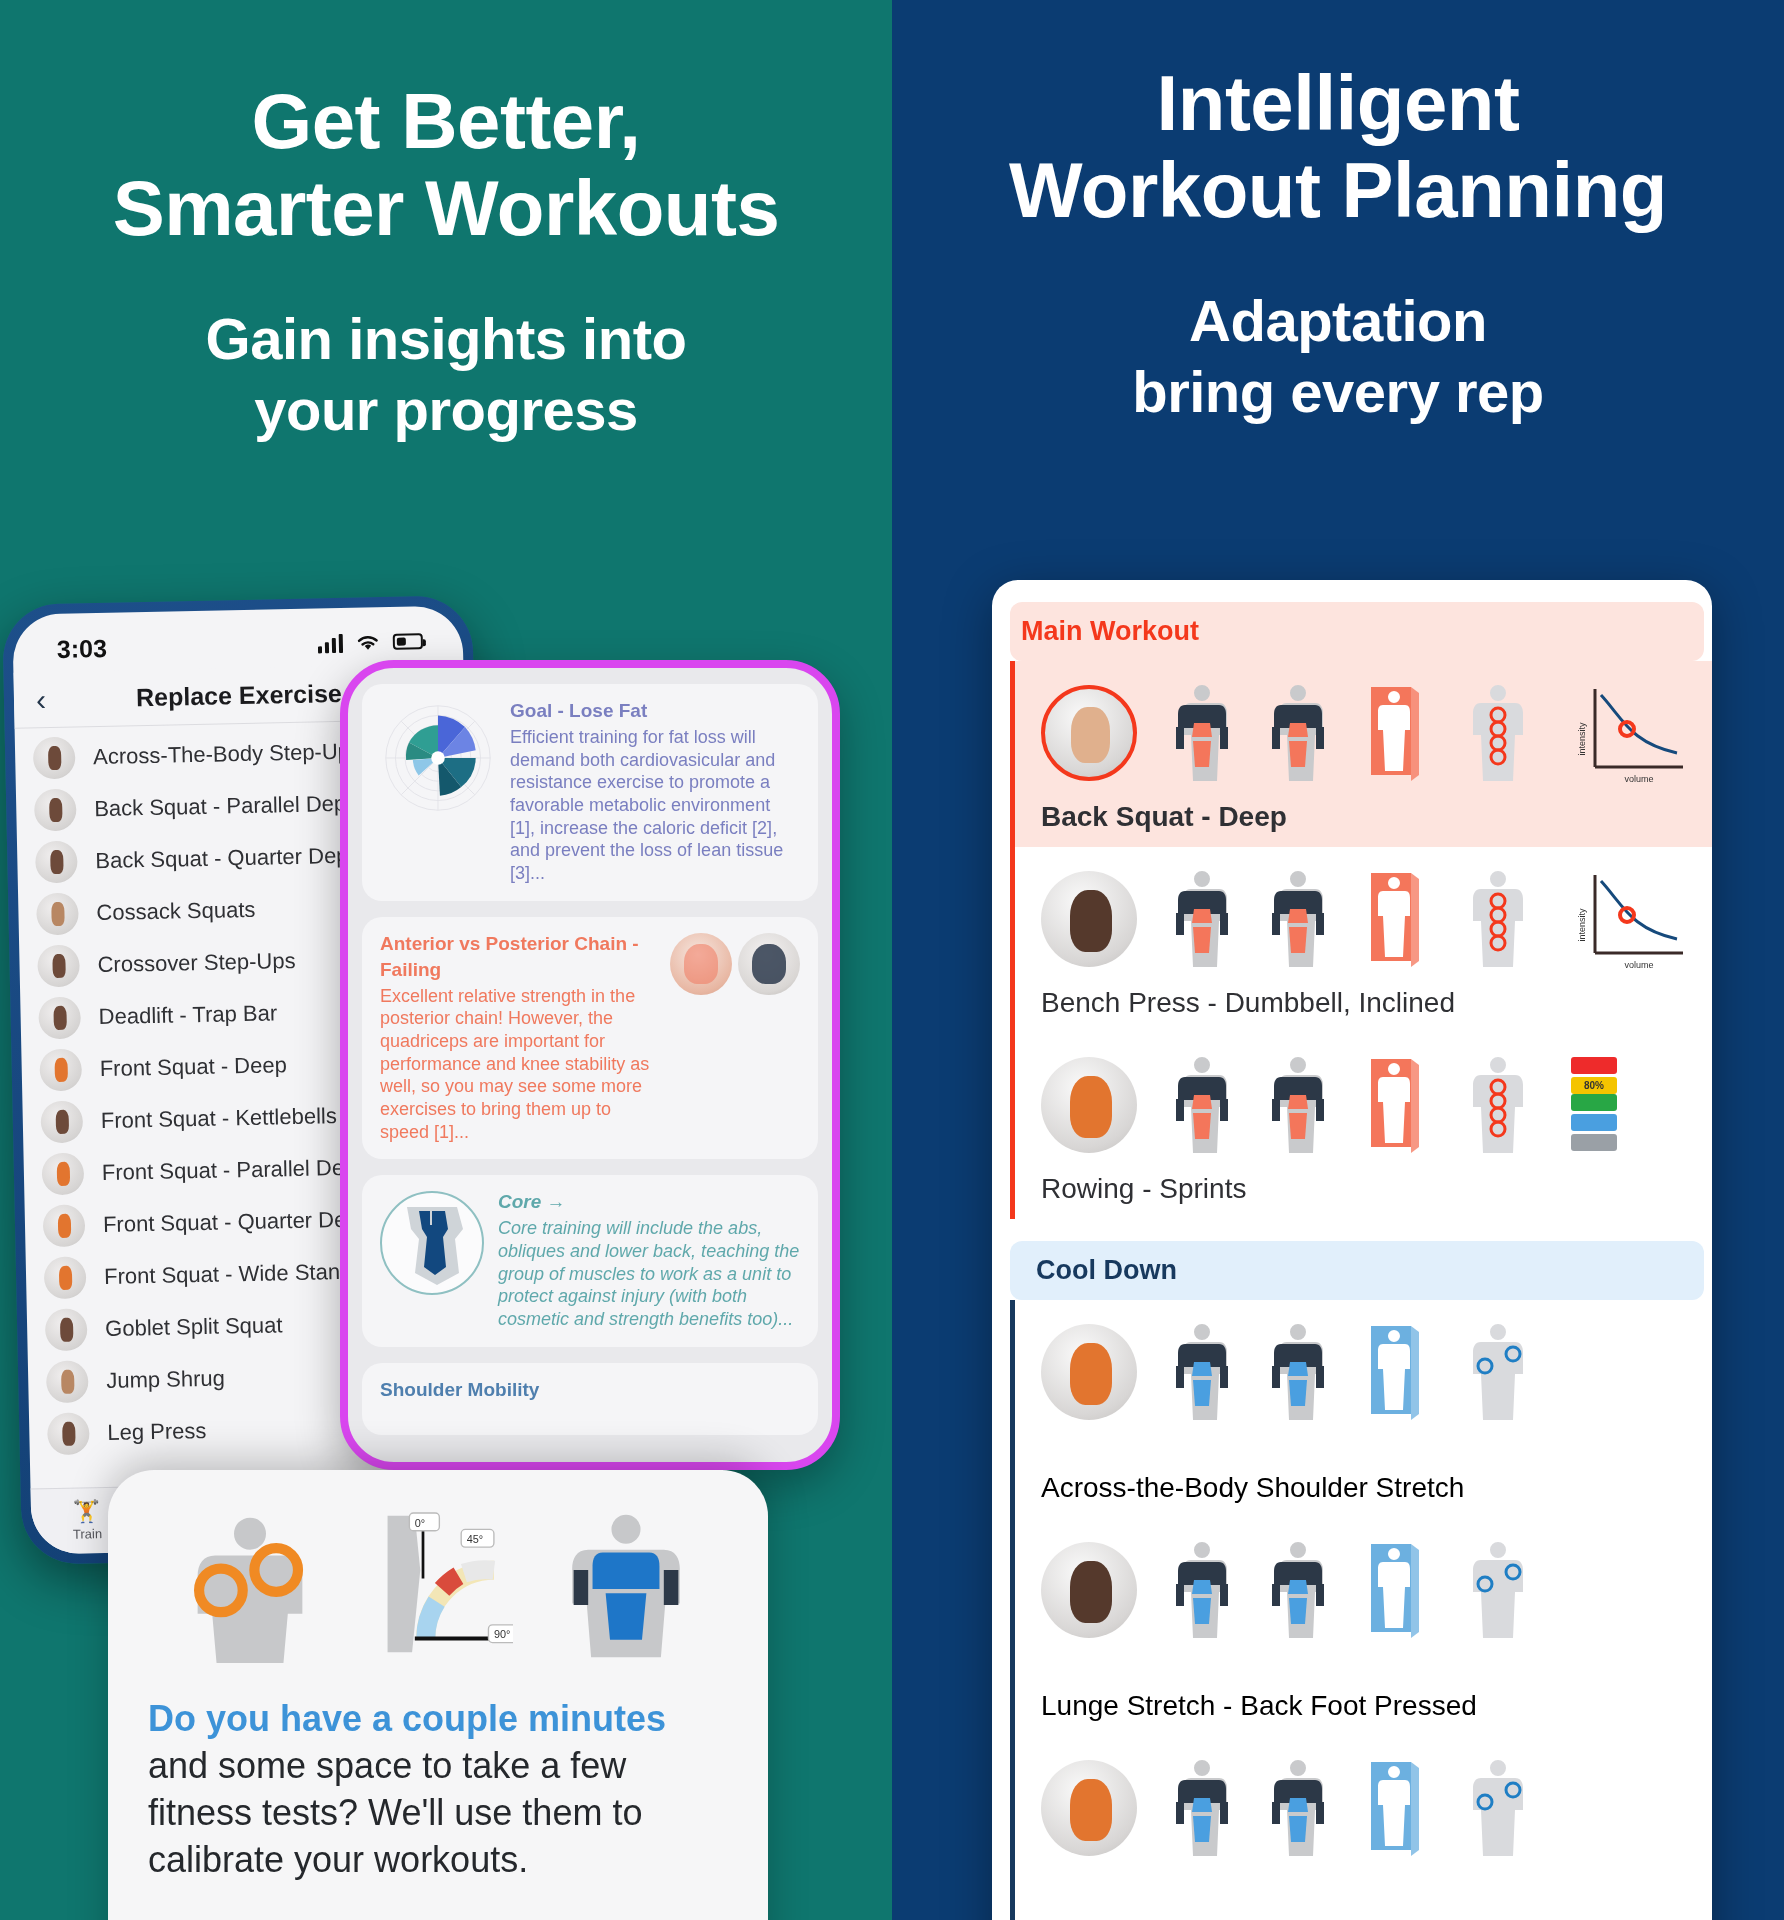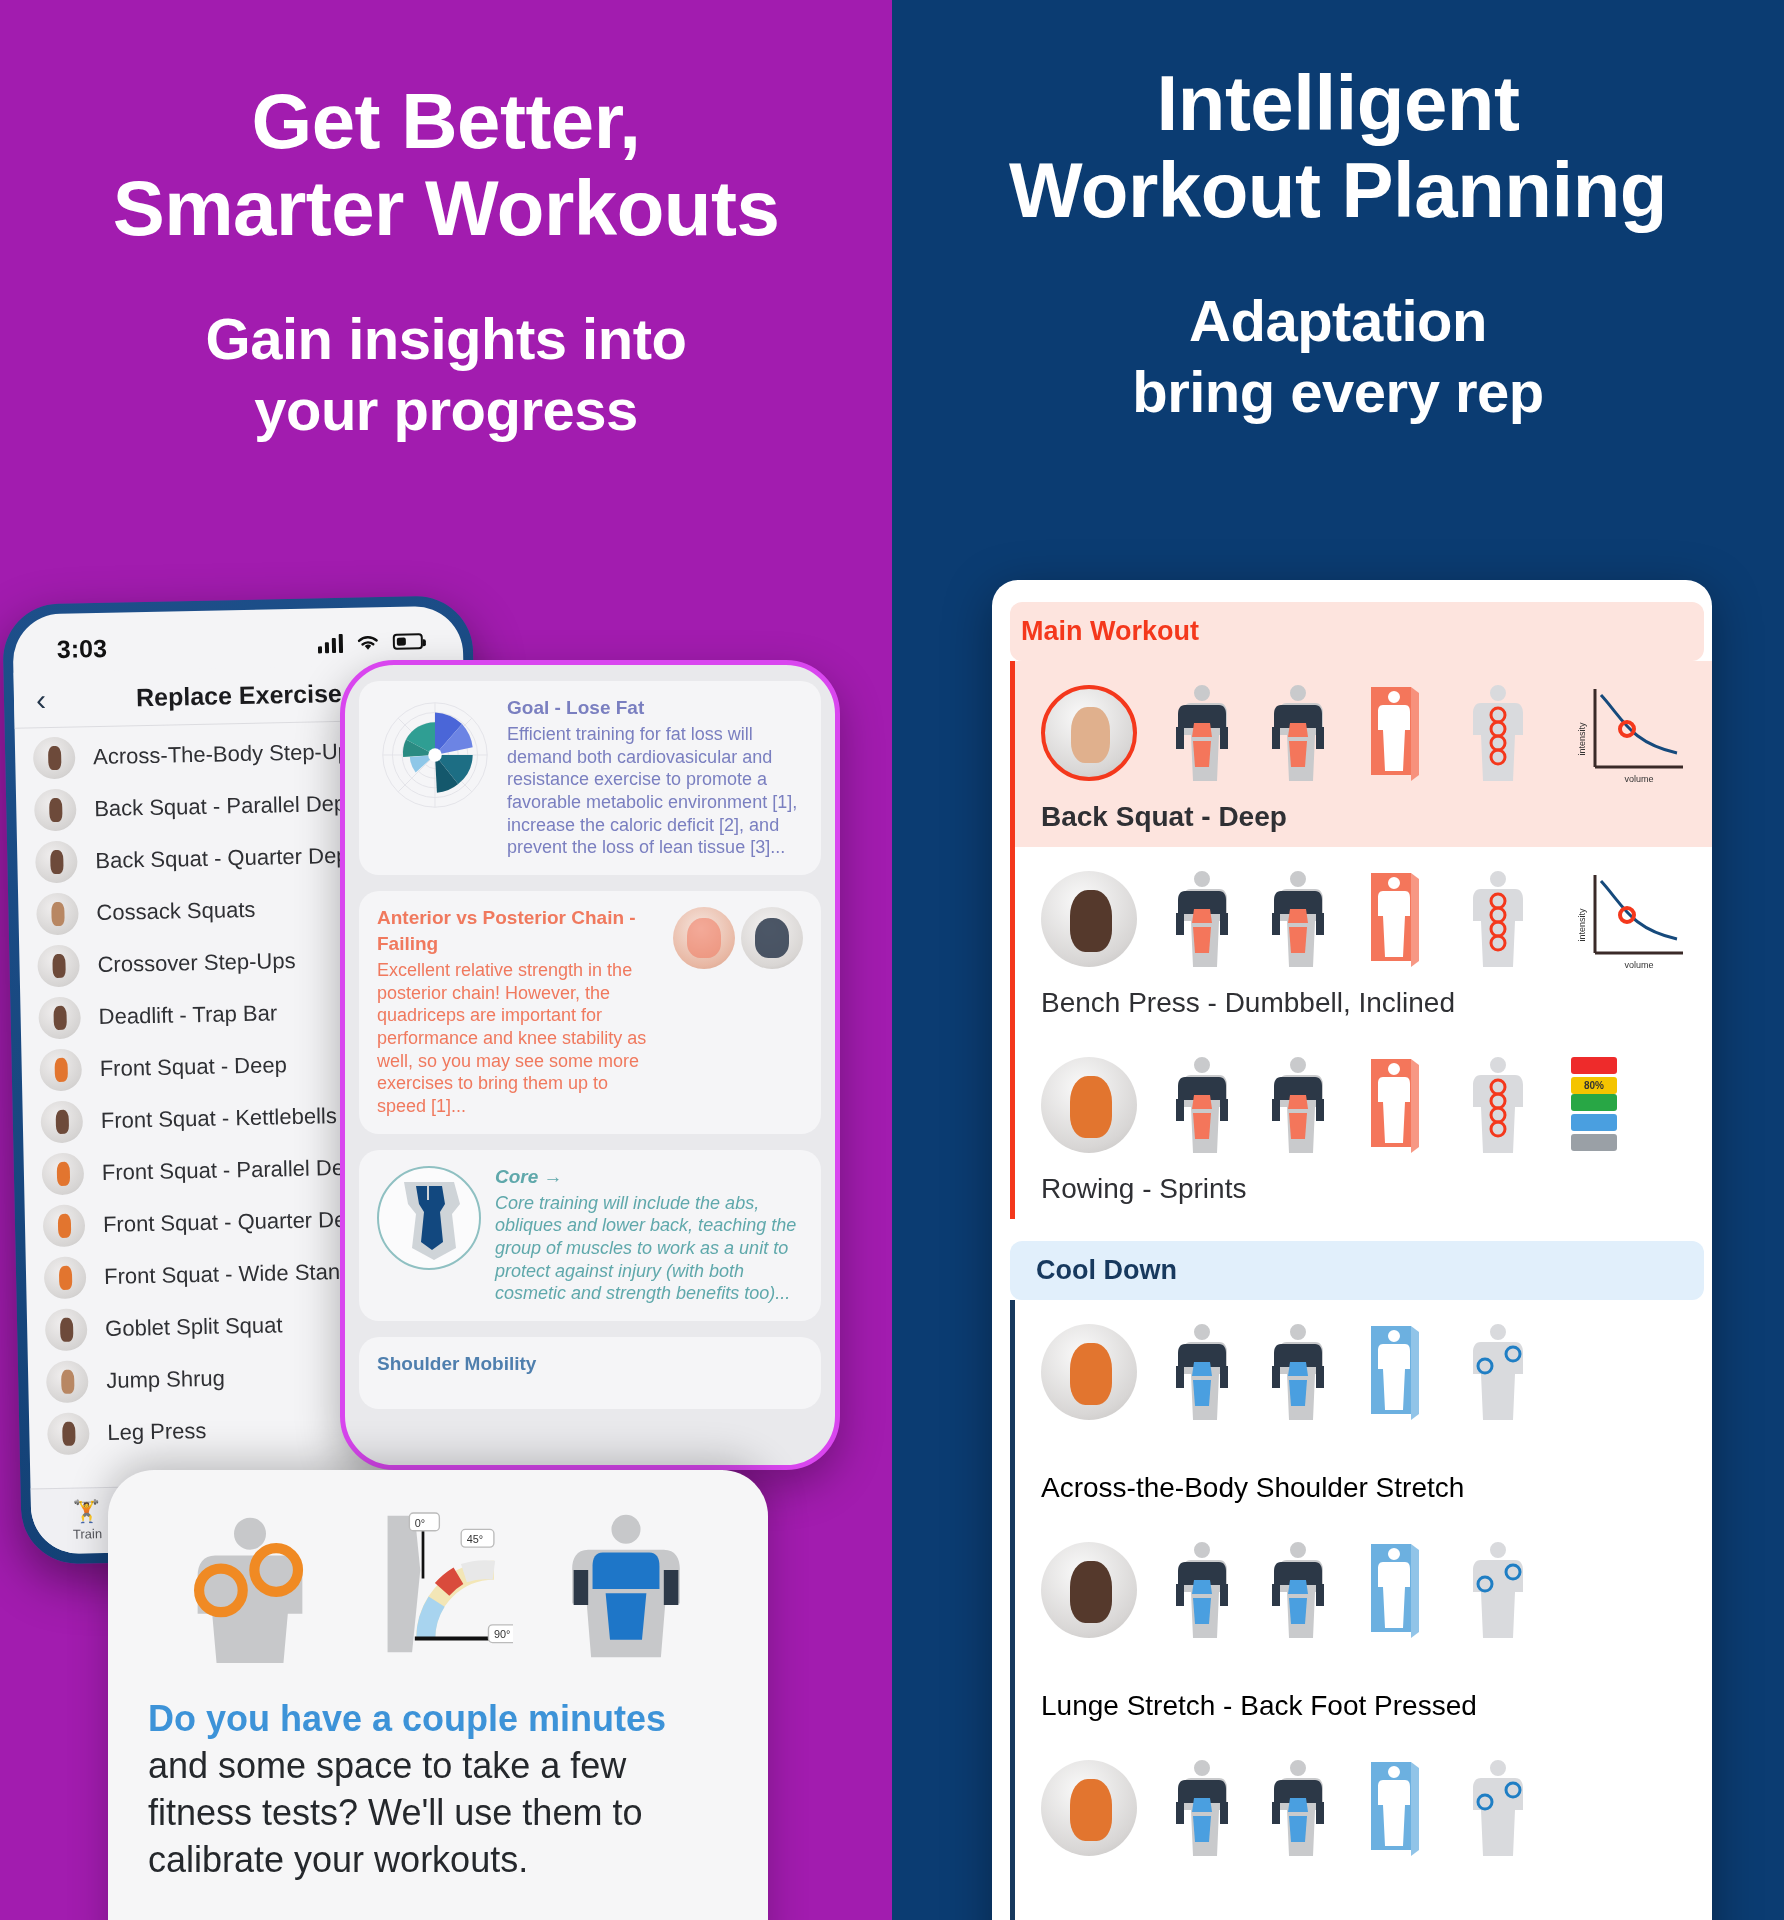--- a/index.html
+++ b/index.html
@@ -4,21 +4,21 @@
 <style>
   * { box-sizing: border-box; margin: 0; padding: 0; }
   body {
     width: 1784px; height: 1920px;
     font-family: "Liberation Sans", sans-serif;
     background: #0b3d74;
     overflow: hidden;
     position: relative;
   }
   .panel { position: absolute; top: 0; height: 1920px; overflow: hidden; }
-  .panel-left  { left: 0;   width: 892px; background: #a21caf; }
+  .panel-left  { left: 0;   width: 892px; background: #0f766e; }
   .panel-right { left: 892px; width: 892px; background: #0b3c72; }
 
   
   .headline {
     color: #ffffff; text-align: center; font-weight: 700;
     letter-spacing: -0.5px; line-height: 1.12;
   }
   .h-main { font-size: 78px; }
   .h-sub  { font-size: 58px; margin-top: 52px; line-height: 1.16; }
 
@@ -84,21 +84,21 @@
   .tab-item { text-align: center; width: 72px; color: #55565c; }
   .tab-ico { font-size: 22px; line-height: 22px; }
   .tab-lbl { font-size: 13px; margin-top: 3px; }
 
   
   .card-phone {
     position: absolute; left: 340px; top: 660px;
     width: 500px; height: 810px;
     background: #e9e9ec; border-radius: 54px;
     box-shadow: 0 16px 44px rgba(0,0,0,.30);
-    border: 5px solid #d946ef; overflow: hidden;
+    border: 8px solid #d946ef; overflow: hidden;
   }
   .ins-card {
     background: #f5f5f7; border-radius: 20px; margin: 16px 14px;
     padding: 16px 18px; display: flex; gap: 14px; align-items: flex-start;
   }
   .ins-card h4 { font-size: 19px; margin-bottom: 4px; font-weight: 700; }
   .ins-card p  { font-size: 18px; line-height: 1.26; }
   .c-purple h4, .c-purple p { color: #7a7fc0; }
   .c-coral  h4, .c-coral  p { color: #f0795e; }
   .c-teal   h4, .c-teal   p { color: #5fa8ab; font-style: italic; }

